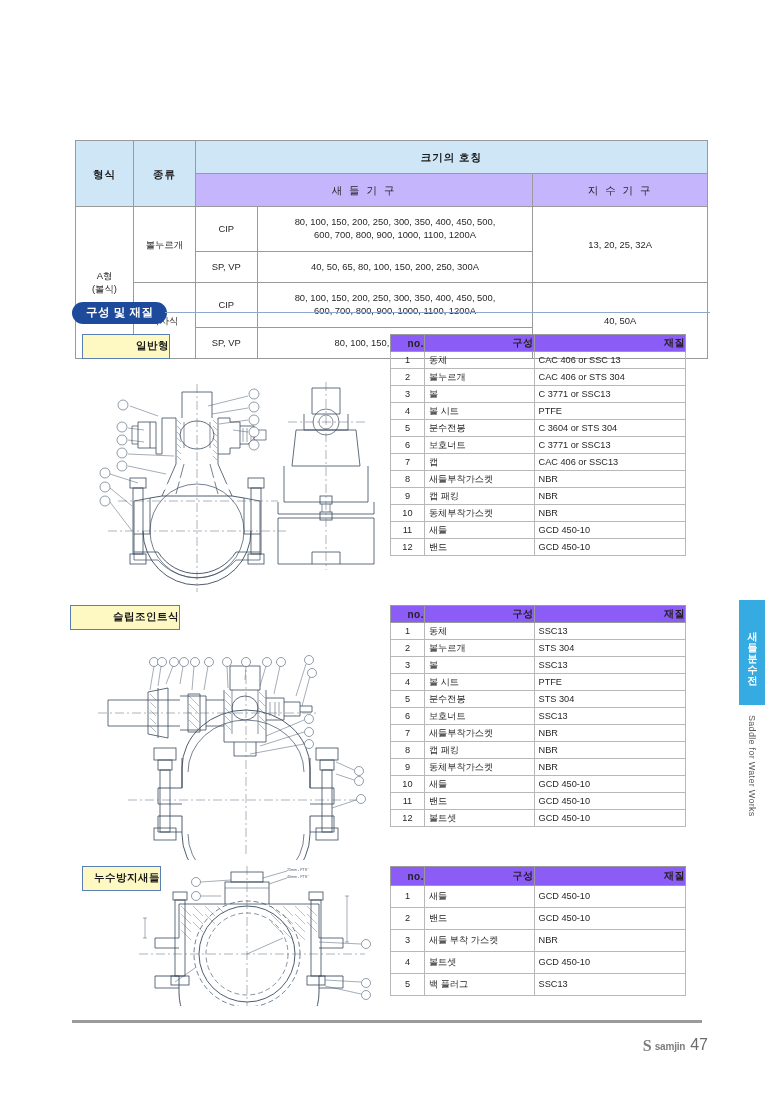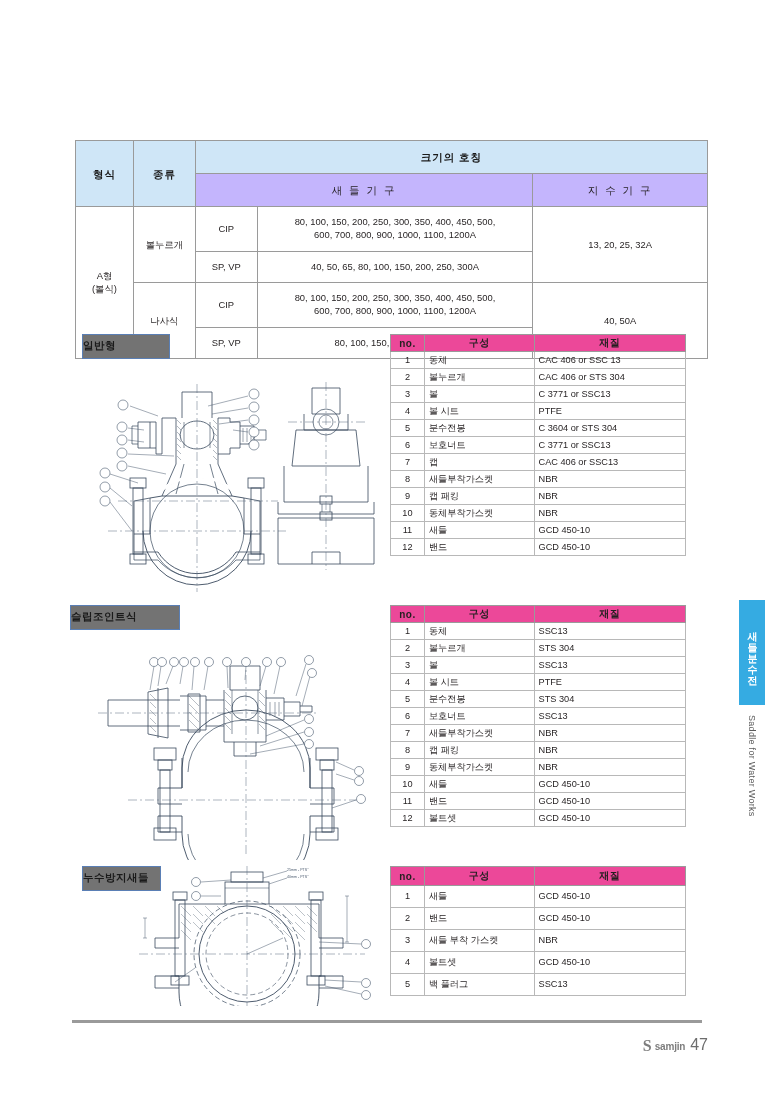--- a/index.html
+++ b/index.html
@@ -89,47 +89,47 @@
   .mat-table {
     position: absolute;
     left: 390px;
     width: 296px;
     font-size: 9.2px;
   }
   .mat-table col.c1 { width: 34px; }
   .mat-table col.c2 { width: 110px; }
   .mat-table col.c3 { width: 152px; }
   .mat-table th {
-    background: #ec4899;
+    background: #8b5cf6;
     border: 1px solid #9a9a9a;
     font-weight: bold;
     font-size: 10px;
     height: 17px;
-    text-align: center;
+    text-align: right;
     letter-spacing: .5px;
   }
   .mat-table td {
     border: 1px solid #b8b8b8;
     height: 16.5px;
     padding: 0 4px;
     line-height: 16px;
   }
   .mat-table td.no { text-align: center; }
   .mat-table.t3 td { height: 21px; line-height: 21px; }
   .mat-table.t3 th { height: 19px; }
 
   
   .sublabel {
     position: absolute;
-    background: #737373;
+    background: #fef9c3;
     border: 1px solid #5a7fb5;
     font-size: 10.5px;
     font-weight: bold;
     color: #1a1a1a;
-    text-align: left;
+    text-align: right;
     padding: 4px 0 5px 0;
     width: 88px;
     letter-spacing: .5px;
   }
 
   
   .draw {
     position: absolute;
     overflow: visible;
   }
@@ -252,20 +252,24 @@
 600, 700, 800, 900, 1000, 1100, 1200A</td>
         <td rowspan="2">40, 50A</td>
       </tr>
       <tr>
         <td class="short">SP, VP</td>
         <td class="short">80, 100, 150, 200, 250, 300A</td>
       </tr>
     </tbody>
   </table>
 
+  <div class="section-head" style="top:302px;">
+    <div class="badge">구성 및 재질</div>
+    <div class="head-rule"></div>
+  </div>
 
   <div class="sublabel" style="left:82px; top:334px;">일반형</div>
   <div class="sublabel" style="left:70px; top:605px; width:110px;">슬립조인트식</div>
   <div class="sublabel" style="left:82px; top:866px; width:79px;">누수방지새들</div>
 
   <div class="draw" style="left:88px; top:356px;">
     <svg width="296" height="240" viewBox="0 0 296 240" fill="none" stroke="#3a4a5e" stroke-width="0.7">
 
       <g stroke-width="0.8">
         <path d="M94 36 L94 62 M124 36 L124 62 M94 36 L124 36"></path>

